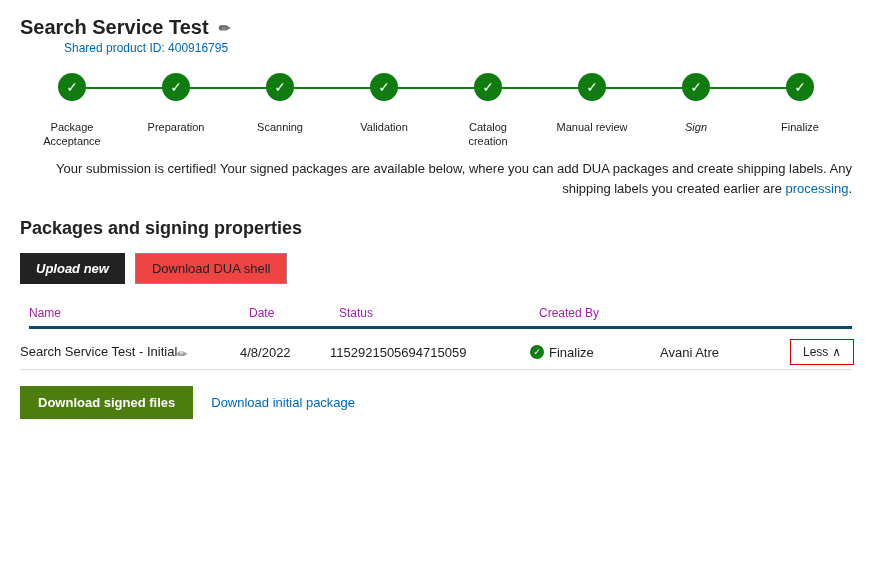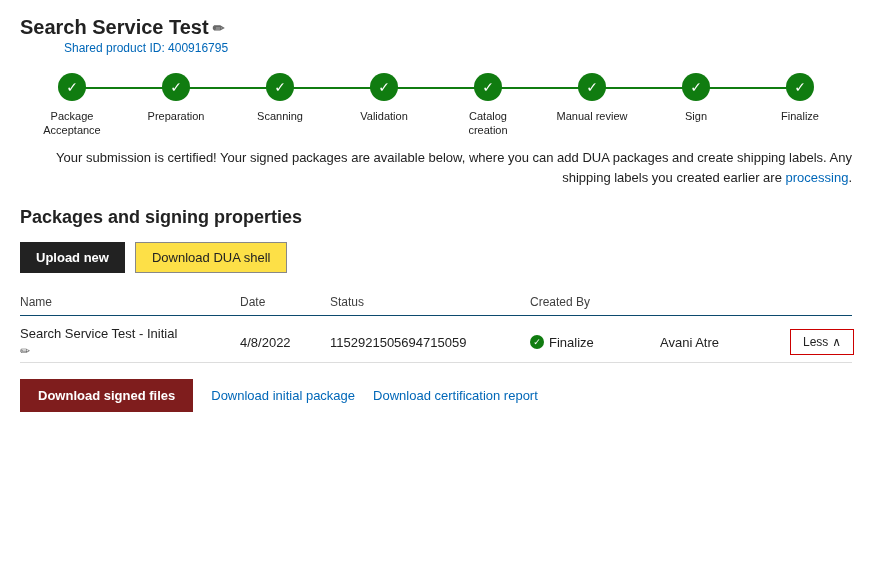--- a/index.html
+++ b/index.html
@@ -1,18 +1,18 @@
 <!DOCTYPE html>
 <html><head>
   <meta charset="utf-8">
   <style>
     * { box-sizing: border-box; margin: 0; padding: 0; }
     body { font-family: 'Segoe UI', Arial, sans-serif; font-size: 13px; color: #222; background: #fff; padding: 16px 20px; width: 872px; min-height: 571px; }
 
-    .page-title { font-size: 20px; font-weight: 700; display: flex; align-items: center; gap: 4px; }
+    .page-title { font-size: 20px; font-weight: 700; display: flex; align-items: center; gap: 10px; }
     .edit-icon { color: #666; font-size: 14px; cursor: pointer; }
     .meta { font-size: 12px; color: #0067b8; margin-top: 2px; margin-left: 44px; }
 
     
     .pipeline { display: flex; align-items: flex-start; margin: 18px 0 10px 0; position: relative; }
     .pipeline-step { display: flex; flex-direction: column; align-items: center; flex: 1; position: relative; }
     .pipeline-step:not(:last-child)::after {
       content: '';
       position: absolute;
       top: 14px;
@@ -20,48 +20,48 @@
       width: 100%;
       height: 2px;
       background: #107c10;
       z-index: 0;
     }
     .step-circle {
       width: 28px; height: 28px; border-radius: 50%; background: #107c10;
       display: flex; align-items: center; justify-content: center;
       color: #fff; font-size: 14px; z-index: 1; position: relative;
     }
-    .step-label { font-size: 11px; text-align: center; margin-top: 8px; color: #222; line-height: 1.3; }
+    .step-label { font-size: 11px; text-align: center; margin-top: 19px; color: #222; line-height: 1.3; }
 
     
     .info-text { font-size: 13px; color: #222; margin: 10px 0 18px 0; line-height: 1.6; text-align: right; }
     .info-text a, .info-text .link { color: #0067b8; }
 
     
     .section-title { font-size: 18px; font-weight: 600; margin-bottom: 14px; }
 
     
     .btn-row { display: flex; gap: 10px; margin-bottom: 16px; }
-    .btn-black { background: #222; color: #fff; border: none; padding: 7px 16px; font-size: 13px; font-weight: 600; cursor: pointer; }
-    .btn-outline { background: #fde047; color: #222; border: 1px solid #888; padding: 7px 16px; font-size: 13px; cursor: pointer; }
+    .btn-black { background: #222; color: #fff; border: none; padding: 7px 16px; font-size: 13px; font-weight: 600; cursor: pointer; font-style: italic; }
+    .btn-outline { background: #ef4444; color: #222; border: 1px solid #888; padding: 7px 16px; font-size: 13px; cursor: pointer; }
 
     
-    .table-header { display: grid; grid-template-columns: 220px 90px 200px 130px 130px 90px; border-bottom: 1px solid #0c4a6e; padding: 6px 0; color: #404040; font-size: 12px; font-weight: 400; }
+    .table-header { display: grid; grid-template-columns: 220px 90px 200px 130px 130px 90px; border-bottom: 3px solid #0c4a6e; padding: 6px 0; color: #a21caf; font-size: 12px; font-weight: 400; margin-left: 9px; }
     .table-row-data { display: grid; grid-template-columns: 220px 90px 200px 130px 130px 90px; padding: 10px 0 4px 0; align-items: center; border-bottom: 1px solid #ddd; }
-    .row-name { display: flex; flex-direction: column; }
+    .row-name { display: flex; flex-direction: row; }
     .row-name .edit-pencil { font-size: 12px; color: #555; margin-top: 3px; cursor: pointer; }
     .finalize-badge { display: flex; align-items: center; gap: 5px; color: #222; }
     .finalize-badge .green-dot { width: 14px; height: 14px; background: #107c10; border-radius: 50%; display: flex; align-items: center; justify-content: center; color: #fff; font-size: 9px; }
 
     
     .less-btn { border: 1.5px solid #c00; color: #222; background: #fff; padding: 5px 12px; font-size: 12px; cursor: pointer; display: flex; align-items: flex-start; gap: 4px; }
 
     
     .action-row { display: flex; align-items: center; gap: 18px; margin-top: 16px; }
-    .btn-dark { background: #7f1d1d; color: #fff; border: none; padding: 9px 18px; font-size: 13px; font-weight: 600; cursor: pointer; }
+    .btn-dark { background: #4d7c0f; color: #fff; border: none; padding: 9px 18px; font-size: 13px; font-weight: 600; cursor: pointer; }
     .action-link { color: #0067b8; font-size: 13px; cursor: pointer; text-decoration: none; background: none; border: none; padding: 0; }
   </style>
 </head>
 <body>
 
 <div>
   <h1 class="page-title">
     <span>Search Service Test</span>
     <span class="edit-icon">✏</span>
   </h1>
@@ -90,21 +90,21 @@
       <div class="step-circle">✓</div>
       <div class="step-label" style="white-space: pre-line;">Catalog
 creation</div>
     </div>
     <div class="pipeline-step">
       <div class="step-circle">✓</div>
       <div class="step-label" style="white-space: pre-line; text-align: right;">Manual review</div>
     </div>
     <div class="pipeline-step">
       <div class="step-circle">✓</div>
-      <div class="step-label" style="white-space: pre-line;">Sign</div>
+      <div class="step-label" style="white-space: pre-line; font-style: italic;">Sign</div>
     </div>
     <div class="pipeline-step">
       <div class="step-circle">✓</div>
       <div class="step-label" style="white-space: pre-line;">Finalize</div>
     </div>
   </div>
 
 <div class="info-text">
   Your submission is certified! Your signed packages are available below, where you can add DUA packages and create shipping labels. Any shipping labels you created earlier are <span class="link">processing</span>.
 </div>
@@ -140,14 +140,13 @@
     <button class="less-btn">
       <span>Less</span>
       <span>∧</span>
     </button>
   </div>
 </div>
 
 <div class="action-row">
   <button class="btn-dark">Download signed files</button>
   <a class="action-link">Download initial package</a>
-  <a class="action-link">Download certification report</a>
 </div>
 
 </body></html>

